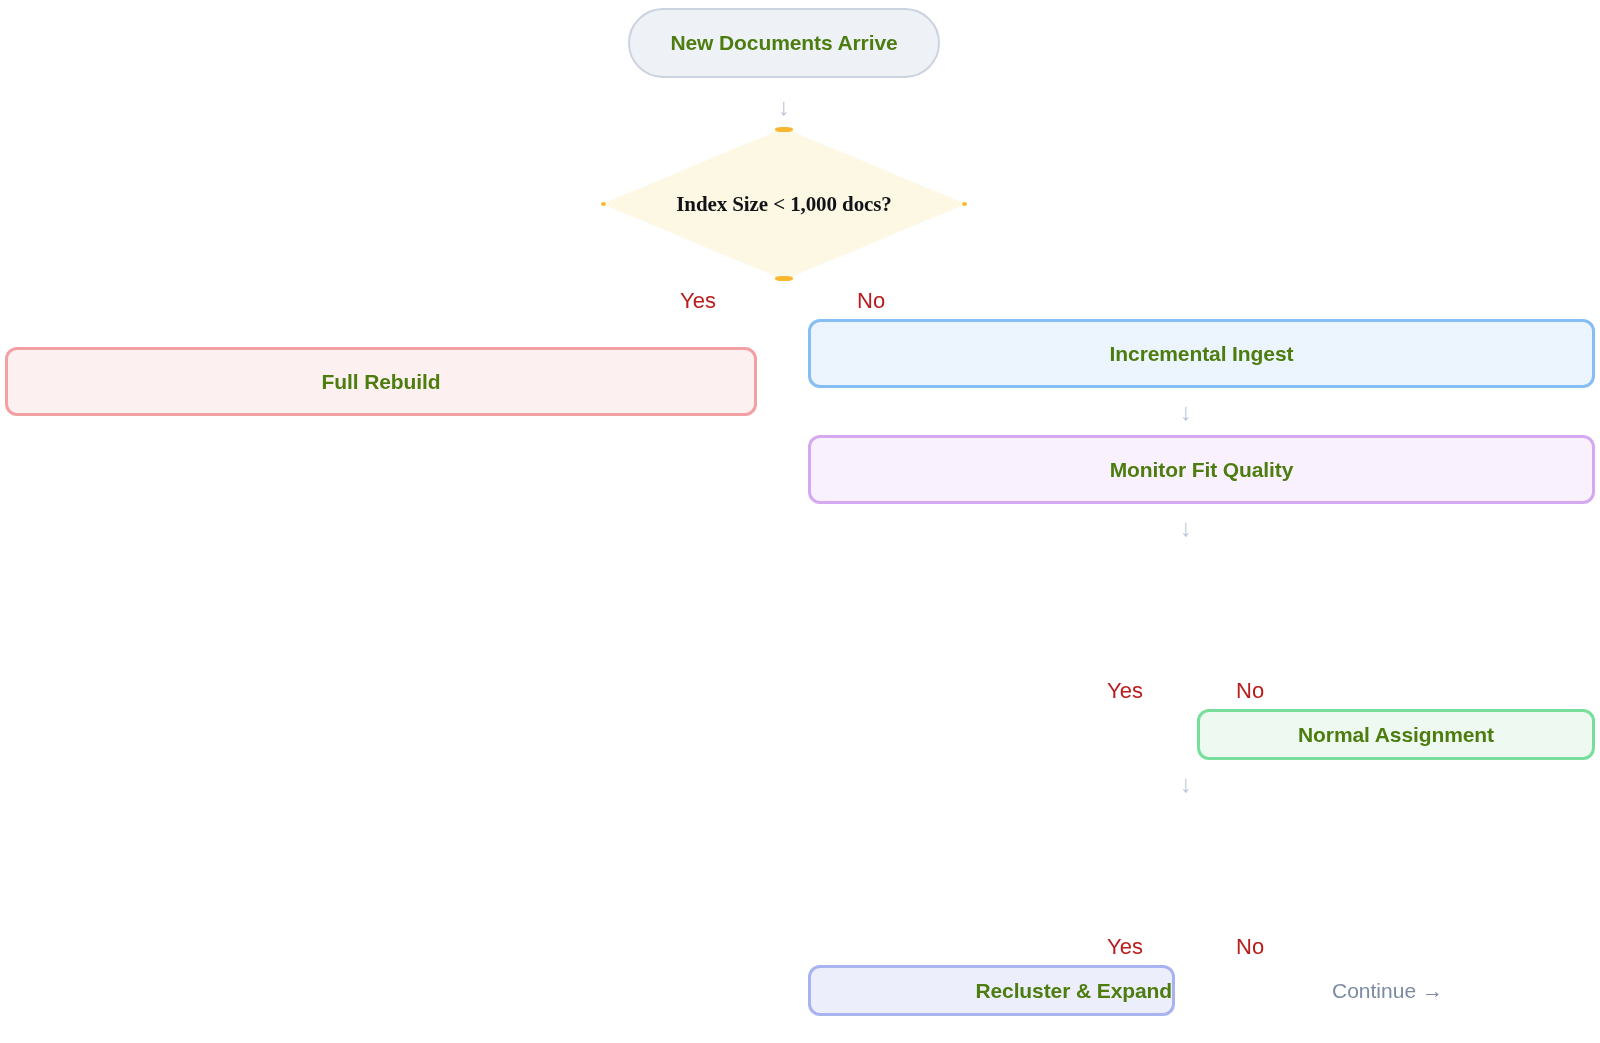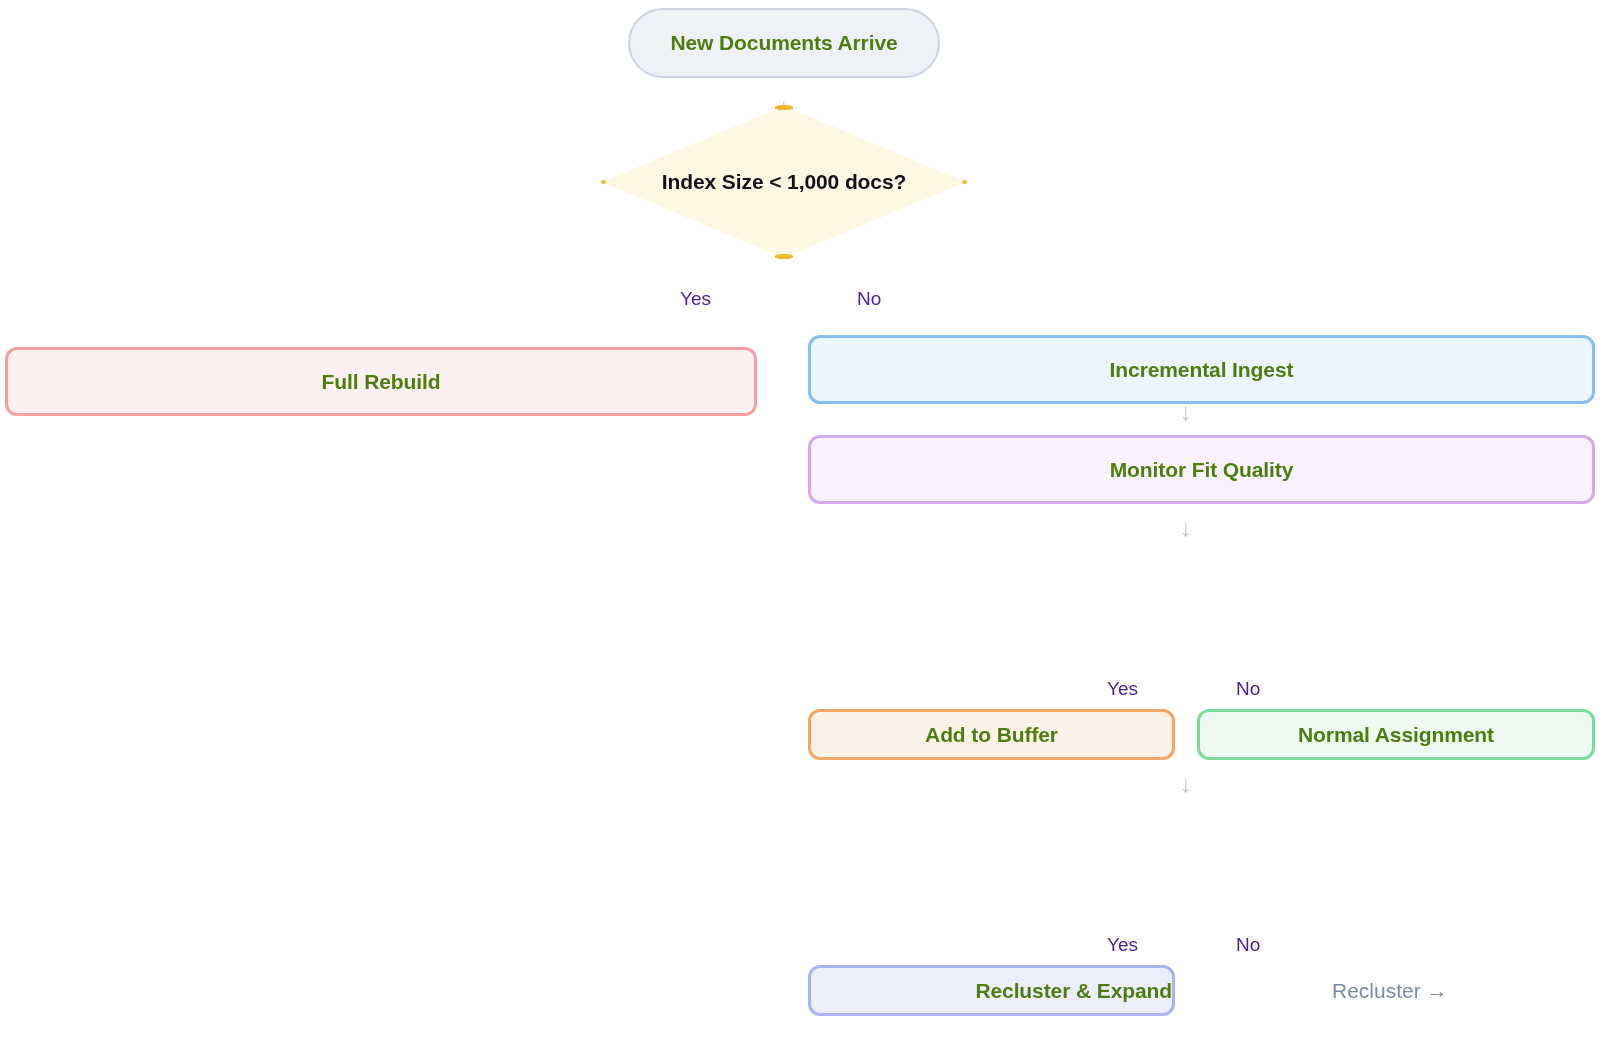--- a/index.html
+++ b/index.html
@@ -94,22 +94,22 @@
     color: #b8c4d9;
     font-size: 24px;
     line-height: 1;
     text-align: center;
     user-select: none;
   }
 
   
   .branch {
     position: absolute;
-    font-size: 19px;
-    color: #4c1d95;
+    font-size: 22px;
+    color: #b91c1c;
     font-weight: normal;
     white-space: nowrap;
   }
 
   
   .continue {
     position: absolute;
     font-size: 21px;
     color: #7d8aa3;
     font-weight: normal;
@@ -120,65 +120,62 @@
 <body>
 
 <div id="canvas">
 
   <div class="node pill" style="left:628px; top:8px; width:312px; height:70px;">
     <span>New Documents Arrive</span>
   </div>
 
   <div class="arrow" style="left:764px; top:95px; width:40px;">↓</div>
 
-  <div class="diamond" style="left:602px; top:106px; width:364px; height:152px;">
+  <div class="diamond" style="left:602px; top:128px; width:364px; height:152px;font-family:Liberation Serif, serif;">
     <div class="shape"></div>
     <div class="vtx top"></div>
     <div class="vtx bottom"></div>
     <div class="vtx left"></div>
     <div class="vtx right"></div>
     <div class="dlabel">Index Size &lt; 1,000 docs?</div>
   </div>
 
   <div class="branch" style="left:680px; top:288px;">Yes</div>
   <div class="branch" style="left:857px; top:288px;">No</div>
 
   <div class="node box red" style="left:5px; top:319px; width:752px; height:69px;">
     <span>Full Rebuild</span>
   </div>
 
-  <div class="node box blue" style="left:808px; top:319px; width:787px; height:69px;margin-top:16px;">
+  <div class="node box blue" style="left:808px; top:319px; width:787px; height:69px;">
     <span>Incremental Ingest</span>
   </div>
 
   <div class="arrow" style="left:1166px; top:400px; width:40px;">↓</div>
 
   <div class="node box purple" style="left:808px; top:435px; width:787px; height:69px;">
     <span>Monitor Fit Quality</span>
   </div>
 
   <div class="arrow" style="left:1166px; top:516px; width:40px;">↓</div>
 
 
   <div class="branch" style="left:1107px; top:678px;">Yes</div>
   <div class="branch" style="left:1236px; top:678px;">No</div>
 
-  <div class="node box orange" style="left:808px; top:709px; width:367px; height:51px;">
-    <span>Add to Buffer</span>
-  </div>
 
   <div class="node box green" style="left:1197px; top:709px; width:398px; height:51px;">
     <span>Normal Assignment</span>
   </div>
 
   <div class="arrow" style="left:1166px; top:772px; width:40px;">↓</div>
 
 
   <div class="branch" style="left:1107px; top:934px;">Yes</div>
   <div class="branch" style="left:1236px; top:934px;">No</div>
 
   <div class="node box indigo" style="left:808px; top:965px; width:367px; height:51px;">
     <span>Recluster &amp; Expand</span>
   </div>
 
-  <div class="continue" style="left:1332px; top:979px;">Recluster →</div>
+  <div class="continue" style="left:1332px; top:979px;">Continue →</div>
 
 </div>
 
 </body></html>

